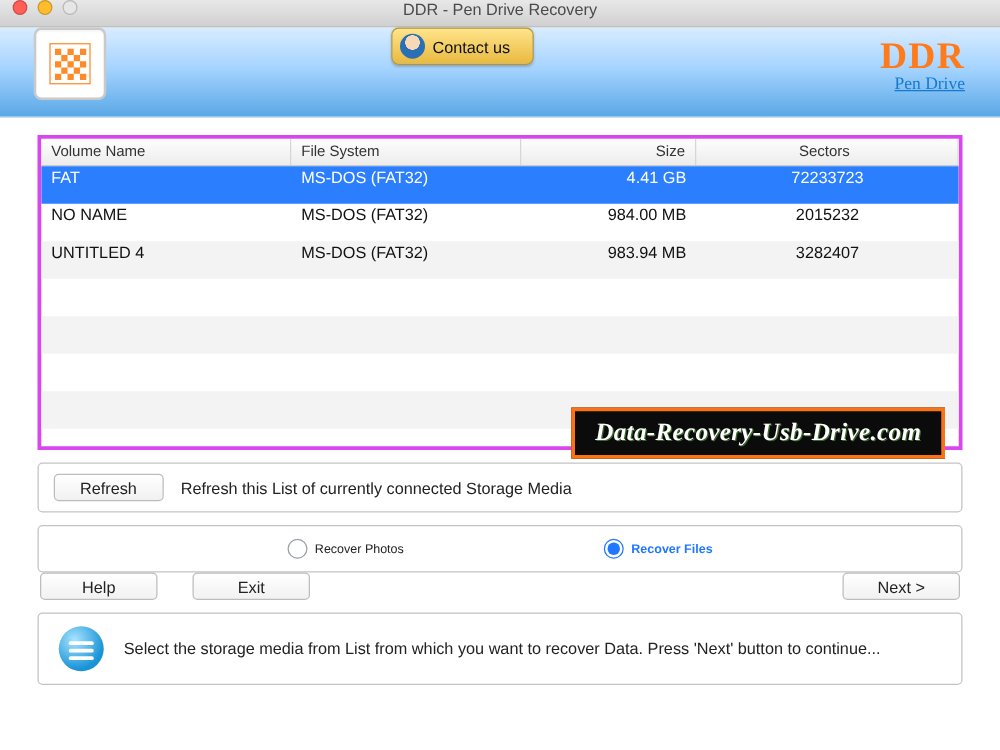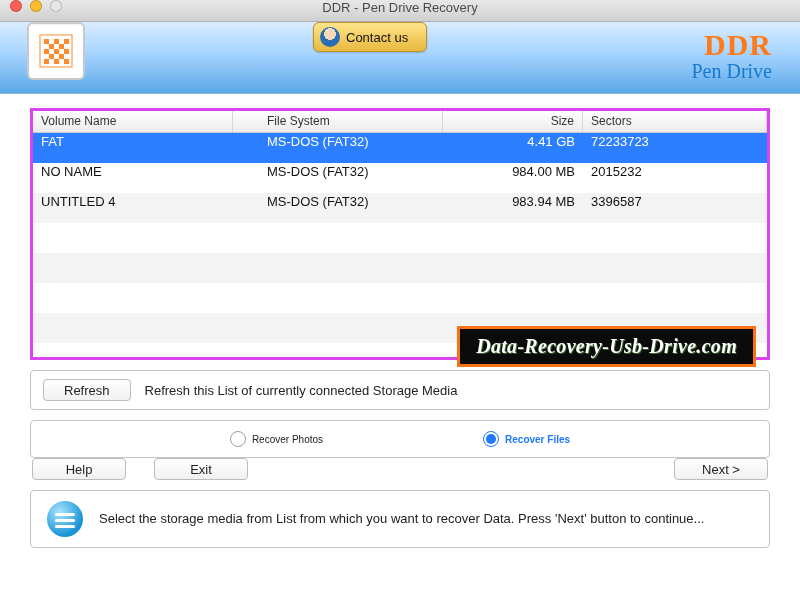--- a/index.html
+++ b/index.html
@@ -10,29 +10,29 @@
 .tl-red { background: #ff5f57; }
 .tl-yellow { background: #ffbd2e; }
 .tl-green { background: #e6e6e6; }
 .titlebar-title { position: absolute; left: 0; right: 0; text-align: center; font-size: 13px; color: #4a4a4a; }
 .header-band { height: 72px; background: linear-gradient(#d9ecff 0%, #a6d4ff 45%, #5aa8e6 100%); border-bottom: 1px solid #8bb8dd; display: flex; align-items: flex-start; padding: 0 27px; position: relative; }
 .logo-box { width: 58px; height: 58px; background: #fff; border: 2px solid #c9c9c9; border-radius: 6px; display: flex; align-items: center; justify-content: center; box-shadow: inset 0 1px 2px rgba(0,0,0,0.06); }
 .contact-btn { margin-left: 228px; height: 30px; padding: 0 18px 0 6px; background: linear-gradient(#ffe48a, #e8b93f); border: 1px solid #b8932f; border-radius: 6px; display: flex; align-items: center; gap: 6px; font-size: 13px; color: #111; box-shadow: 0 1px 2px rgba(0,0,0,0.2); cursor: pointer; }
 .contact-btn .avatar { width: 20px; height: 20px; border-radius: 50%; background: radial-gradient(circle at 50% 35%, #f7d9b8 0 35%, #2a6fb5 36% 100%); }
 .brand { position: absolute; right: 28px; top: 6px; text-align: right; }
 .brand-ddr { font-family: Georgia, serif; font-size: 30px; font-weight: 600; color: #ff7a1a; letter-spacing: 1px; }
-.brand-sub { font-family: Georgia, serif; font-size: 20px; color: #167ad0; margin-top: -2px; }
+.brand-sub { font-family: Georgia, serif; font-size: 14px; color: #167ad0; margin-top: -2px; text-decoration: underline; }
 .content { padding: 14px 30px 0; }
 .table-wrap { border: 3px solid #d946ef; background: #fff; height: 252px; overflow: hidden; }
 .thead { display: flex; height: 22px; background: linear-gradient(#fefefe, #ececec); border-bottom: 1px solid #c9c9c9; font-size: 12px; color: #333; }
 .th { border-right: 1px solid #d6d6d6; padding: 3px 8px; }
 .col-vol { width: 200px; }
-.col-fs { width: 184px; margin-left: 26px; }
+.col-fs { width: 184px; }
 .col-size { width: 140px; text-align: right; }
-.col-sec { flex: 1; text-align: left; padding-right: 12px; }
+.col-sec { flex: 1; text-align: center; padding-right: 12px; }
 .trow { display: flex; height: 30px; font-size: 13px; color: #111; }
 .trow.sel { background: #2b7fff; color: #fff; }
 .trow:not(.sel):nth-child(odd) { background: #f3f3f3; }
 .td { padding: 1px 8px; }
 .watermark { position: absolute; right: 44px; top: 326px; background: #0b0b0b; color: #fff; font-family: Georgia, serif; font-style: italic; font-weight: 700; font-size: 20px; padding: 6px 16px; border: 3px solid #f97316; text-shadow: 1px 1px 0 #3a6a2a; letter-spacing: 0.3px; }
 .panel { border: 1px solid #c4c4c4; border-radius: 4px; padding: 8px 12px; margin-top: 10px; display: flex; align-items: center; gap: 14px; font-size: 13px; color: #222; }
 .btn { height: 22px; padding: 0 20px; background: linear-gradient(#fff, #f1f1f1); border: 1px solid #bcbcbc; border-radius: 4px; font-size: 13px; cursor: pointer; display: inline-flex; align-items: center; justify-content: center; color: #222; }
 .btn:disabled { color: #b0b0b0; }
 .radio-row { justify-content: center; gap: 160px; padding: 10px 12px; }
 .radio { display: flex; align-items: center; gap: 6px; cursor: pointer; font-size: 10px; }
@@ -110,21 +110,21 @@
         <div class="trow">
           <div class="td col-vol">NO NAME</div>
           <div class="td col-fs">MS-DOS (FAT32)</div>
           <div class="td col-size">984.00  MB</div>
           <div class="td col-sec">2015232</div>
         </div>
         <div class="trow">
           <div class="td col-vol">UNTITLED 4</div>
           <div class="td col-fs">MS-DOS (FAT32)</div>
           <div class="td col-size">983.94  MB</div>
-          <div class="td col-sec">3396587</div>
+          <div class="td col-sec">3282407</div>
         </div>
         <div class="trow"></div>
         <div class="trow"></div>
         <div class="trow"></div>
         <div class="trow"></div>
         <div class="trow"></div>
         <div class="trow"></div>
         <div class="trow"></div>
         <div class="trow"></div>
         <div class="trow"></div>

